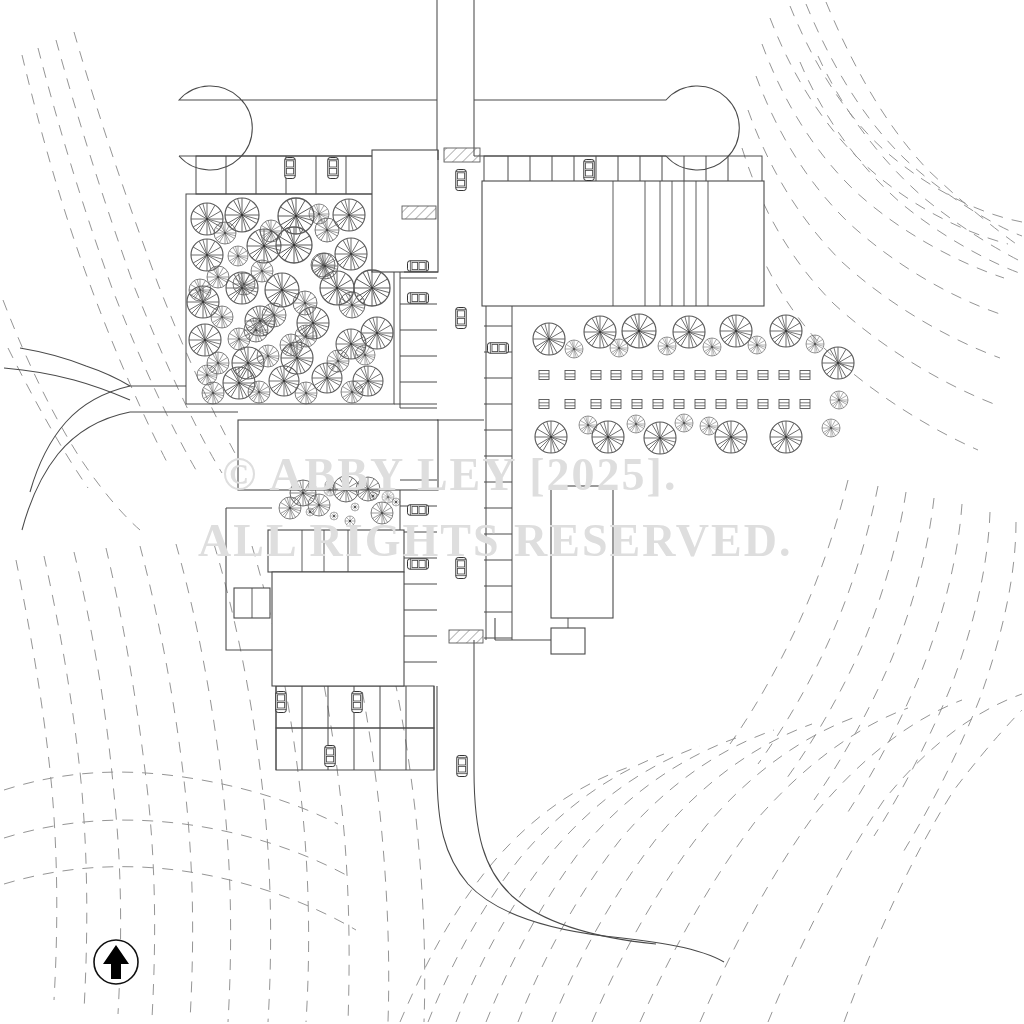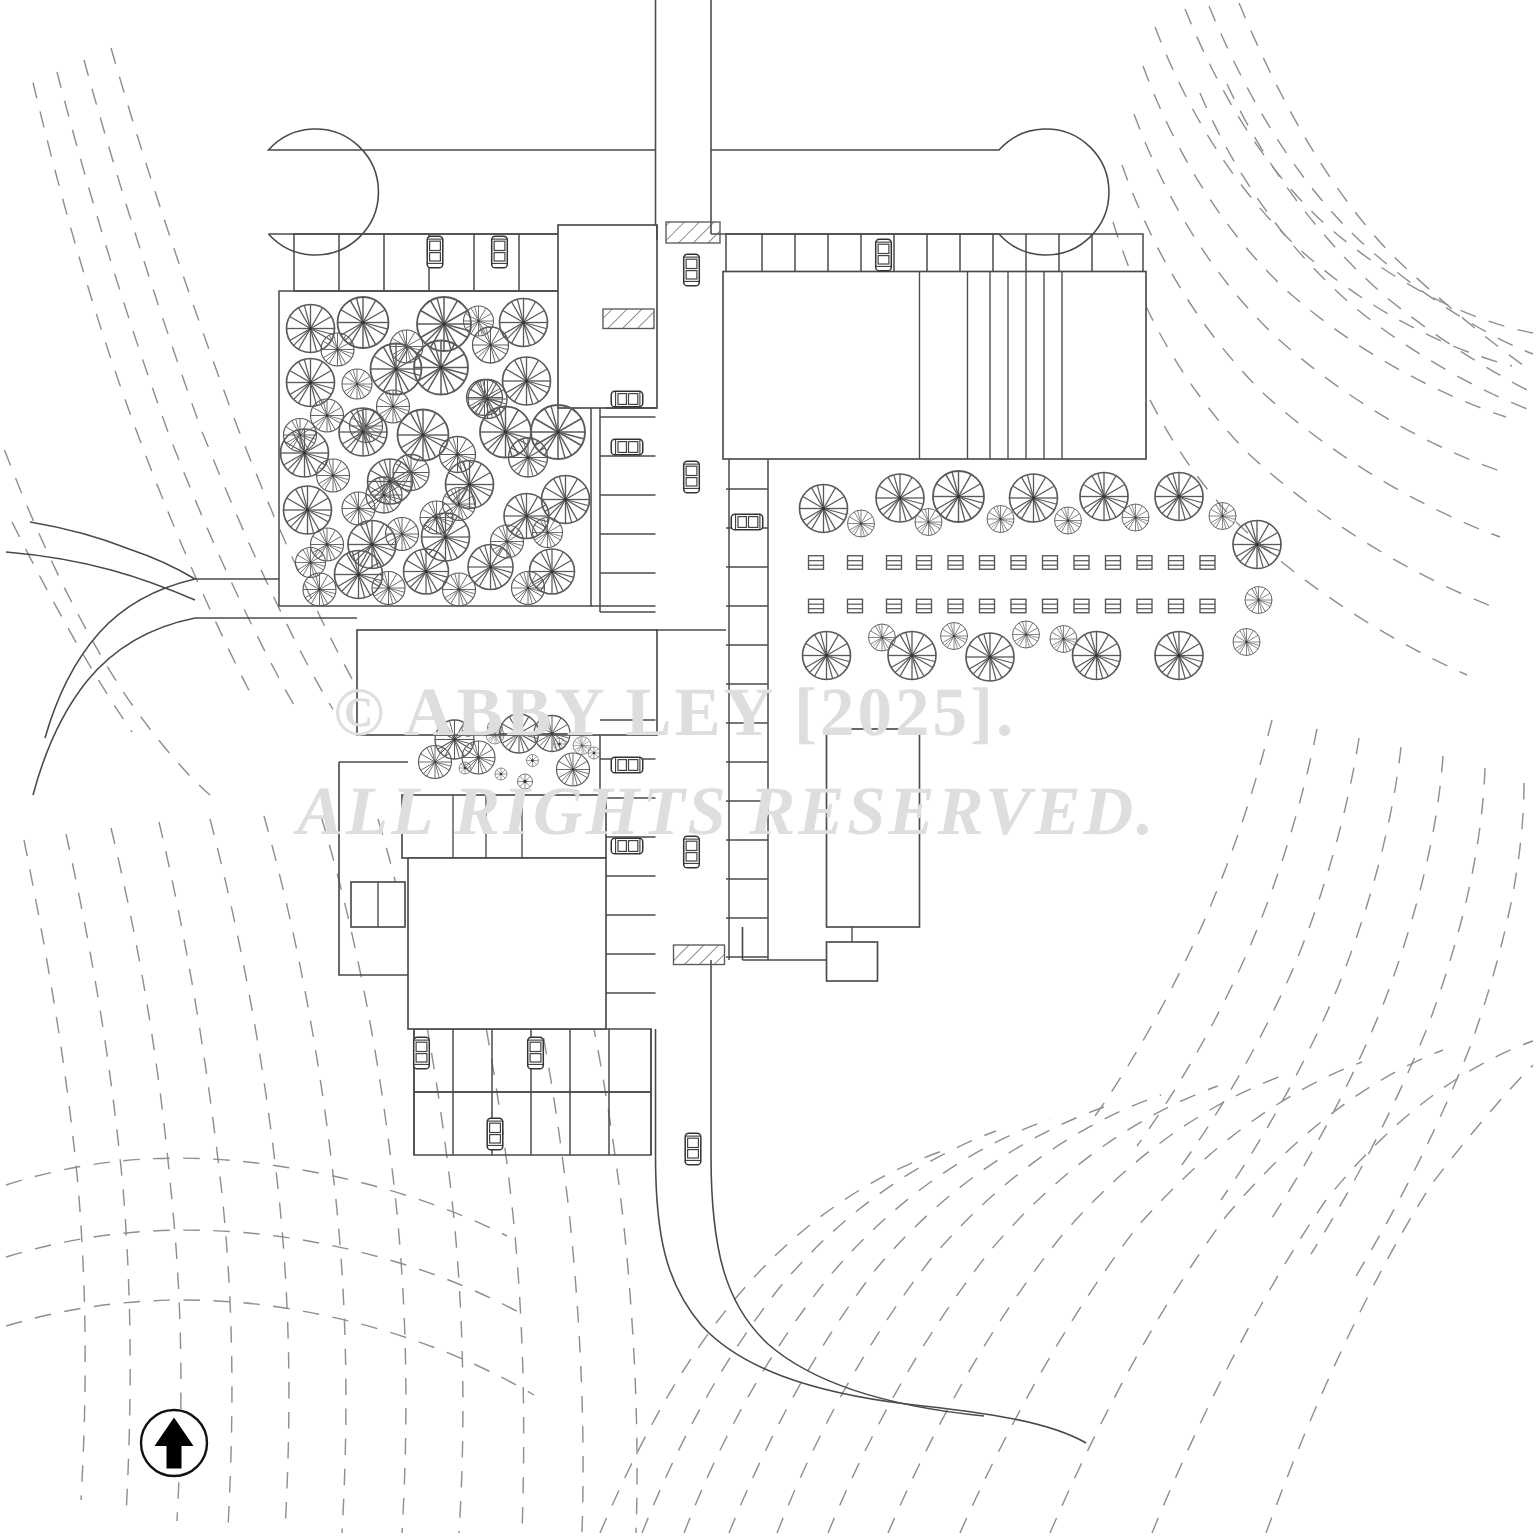--- a/index.html
+++ b/index.html
@@ -45,21 +45,20 @@
   }
   .wm-line-1 {
     left: 222px;
     top: 452px;
     font-size: 46px;
   }
   .wm-line-2 {
     left: 198px;
     top: 518px;
     font-size: 46px;
-    font-style: italic;
   }
 </style>
 </head>
 <body>
 
 <div id="plan-root">
 
   <svg id="plan-svg" viewBox="0 0 1024 1024">
     <defs>
       <pattern id="hatch45" width="7" height="7" patternTransform="rotate(45)" patternUnits="userSpaceOnUse">

